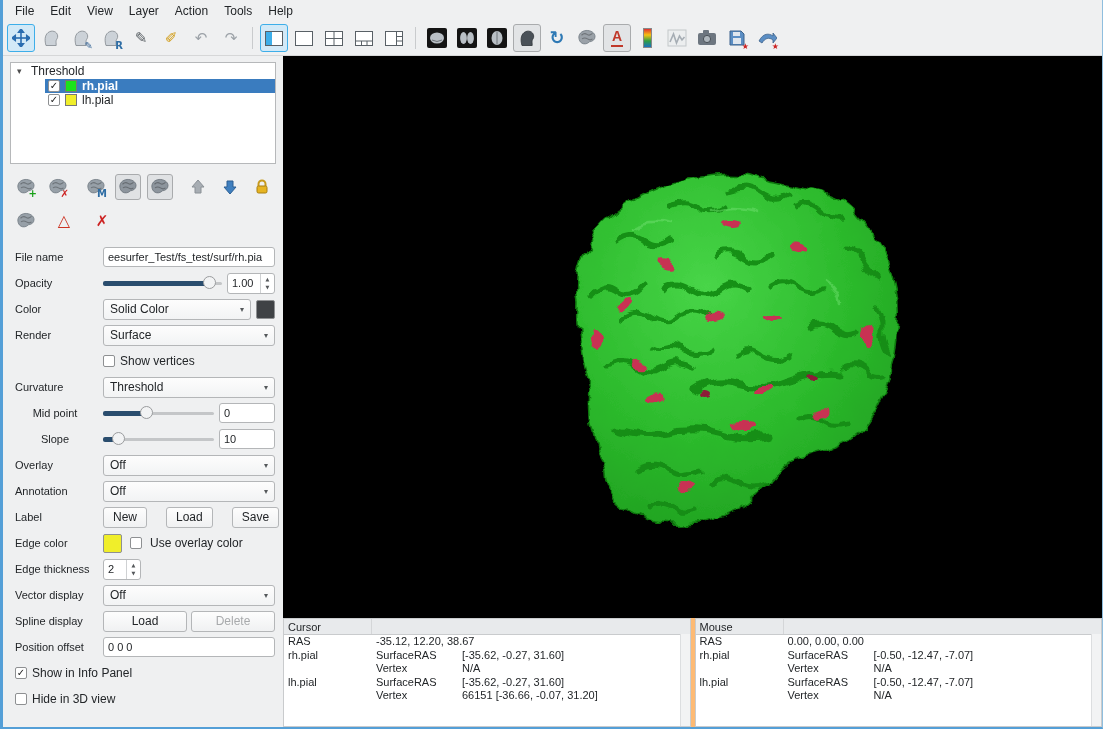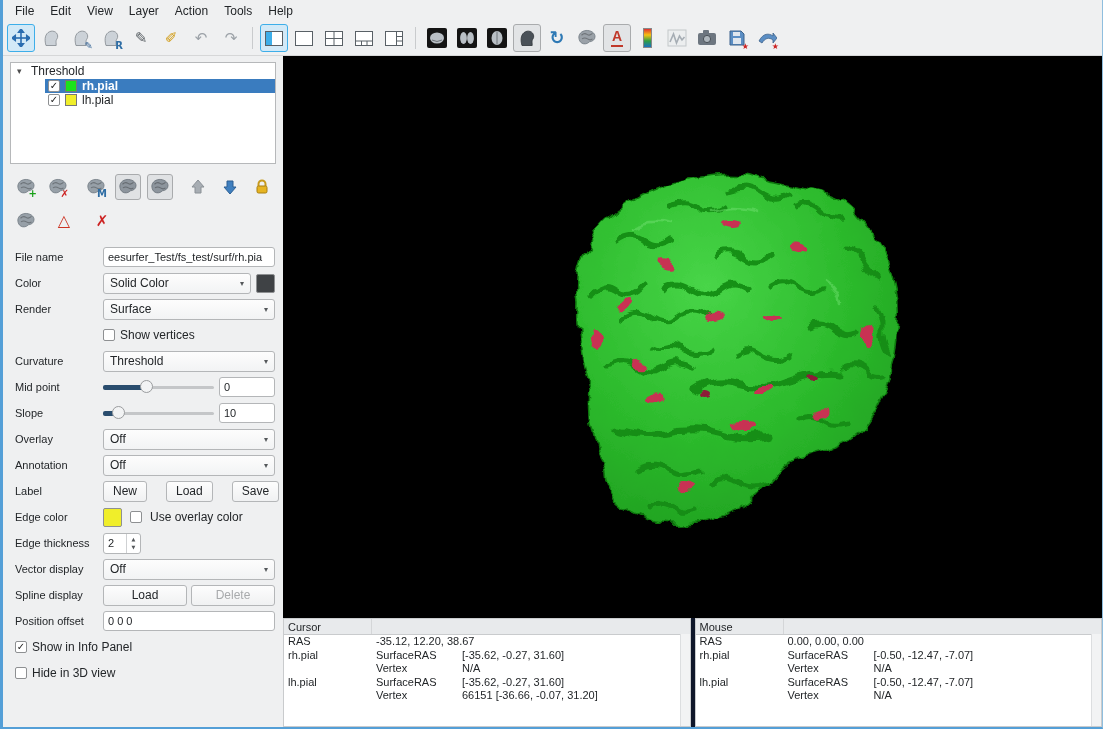--- a/index.html
+++ b/index.html
@@ -38,41 +38,41 @@
   
   .ltb{display:flex;align-items:center;gap:6px;padding:10px 10px 0 10px}
   .ltb2{display:flex;align-items:center;gap:12px;padding:8px 10px 2px 10px}
   .lbtn{width:26px;height:26px;display:flex;align-items:center;justify-content:center;position:relative;border:1px solid transparent;border-radius:3px;box-sizing:border-box;flex:none}
   .lbtn.pressed{border-color:#a9abad;background:#e0e2e4}
   
   .form{padding:8px 8px 0 12px}
   .frow{display:grid;grid-template-columns:88px 1fr;align-items:center;min-height:26px}
   .frow.full{grid-template-columns:1fr}
   .lab{font-size:11px}
-  .lab.r{text-align:left;padding-right:8px}
+  .lab.r{text-align:center;padding-right:8px}
   .ctl{display:flex;align-items:center;gap:5px;min-width:0}
   input.text{height:20px;border:1px solid #b4b6b8;border-radius:3px;background:#fff;font:11px "Liberation Sans",sans-serif;padding:0 4px;box-sizing:border-box;width:100%;color:#232629}
   input.text.num{width:56px;flex:none}
   .combo{height:21px;border:1px solid #b4b6b8;border-radius:3px;background:linear-gradient(#fdfdfd,#f2f3f4);display:flex;align-items:center;padding:0 6px;flex:1;box-sizing:border-box;justify-content:space-between;min-width:0}
   .combo .cval{font-size:12px;overflow:hidden;white-space:nowrap}
   .arr{font-size:8px;color:#55585b;font-family:"DejaVu Sans",sans-serif}
   .btn{height:21px;border:1px solid #b4b6b8;border-radius:3px;background:linear-gradient(#fdfdfd,#f0f1f2);font:12px "Liberation Sans",sans-serif;padding:0 9px;color:#232629}
   .btn.dis{color:#a8aaac}
   .btn.wide{flex:1}
   .spin{height:21px;border:1px solid #b4b6b8;border-radius:3px;background:#fff;display:flex;box-sizing:border-box;flex:none}
   .spin .val{padding:0 4px;font-size:11px;display:flex;align-items:center}
   .spin .arrs{width:13px;border-left:1px solid #cfd1d3;display:flex;flex-direction:column;align-items:center;justify-content:center;font-size:5px;color:#55585b;line-height:1.6;font-family:"DejaVu Sans",sans-serif}
   .slider{position:relative;height:18px;flex:1}
   .groove{position:absolute;left:0;right:0;top:8px;height:3px;background:#c4c6c8;border-radius:2px}
   .fill{position:absolute;left:0;top:7px;height:5px;background:#2a4d6e;border-radius:2px}
   .knob{position:absolute;top:2px;width:13px;height:13px;border-radius:50%;background:#f2f3f4;border:1px solid #9a9c9e;box-sizing:border-box}
   .cswatch{width:19px;height:19px;border:1px solid #8e9092;border-radius:2px;box-sizing:border-box;flex:none}
   .cblabel{font-size:12px}
   
-  .infobar{flex:1;display:flex;gap:4px;background:#0f172a;min-height:0}
+  .infobar{flex:1;display:flex;gap:4px;background:#fdba74;min-height:0}
   .ipanel{flex:1;background:#fff;border:1px solid #c9cbcd;position:relative;overflow:hidden;box-sizing:border-box}
   .ihead{height:15px;background:#e8eaec;border-bottom:1px solid #c9cbcd;display:flex;align-items:center;font-size:11px}
   .ihead .hc1{width:88px;padding-left:4px;border-right:1px solid #d4d6d8;height:100%;display:flex;align-items:center;box-sizing:border-box}
   .irow{display:grid;grid-template-columns:88px 86px 1fr;font-size:11px;line-height:13.5px;padding-left:4px}
   .c23{grid-column:2/4}
   .vscroll{position:absolute;right:0;top:15px;bottom:0;width:9px;background:#f2f3f4;border-left:1px solid #dcdee0}
 </style>
 </head>
 <body>
 
@@ -333,20 +333,37 @@
 
       <div class="form">
 
         <div class="frow">
           <span class="lab">File name</span>
           <div class="ctl">
               <input class="text" value="eesurfer_Test/fs_test/surf/rh.pia" style="">
             </div>
         </div>
 
+        <div class="frow">
+          <span class="lab">Opacity</span>
+          <div class="ctl">
+            <div class="slider">
+              <div class="groove"></div>
+                <div class="fill" style="width:90%"></div>
+                <div class="knob" style="left:calc(90% - 7px)"></div>
+            </div>
+            <div class="spin" style="width:48px">
+              <span class="val" style="flex:1">1.00</span>
+              <span class="arrs">
+                  <span>▲</span>
+                  <span>▼</span>
+                </span>
+            </div>
+          </div>
+        </div>
 
         <div class="frow">
           <span class="lab">Color</span>
           <div class="ctl">
             <div class="combo">
               <span class="cval">Solid Color</span>
               <span class="arr">▾</span>
             </div>
             <div class="cswatch" style="background:#3f4245"></div>
           </div>

